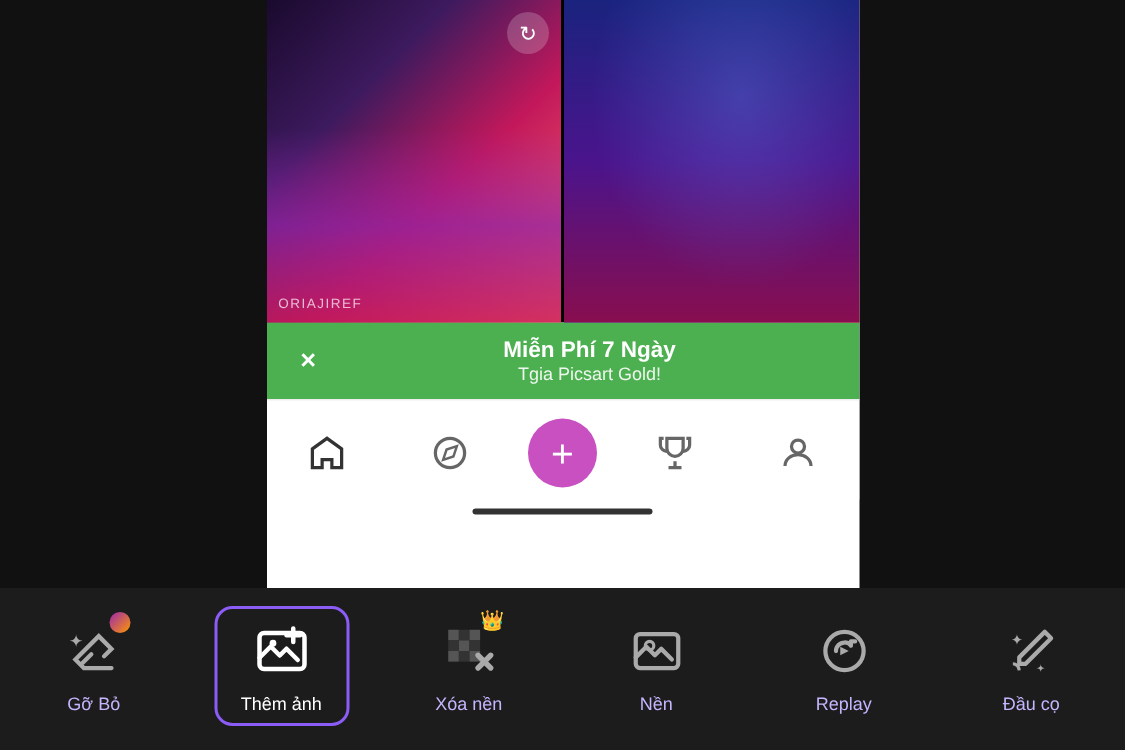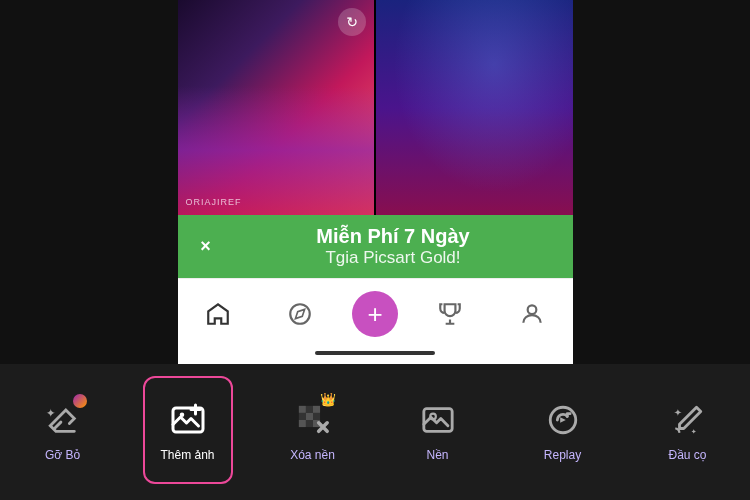--- a/index.html
+++ b/index.html
@@ -120,25 +120,25 @@
       font-weight: bold;
       flex-shrink: 0;
     }
     .promo-text {
       flex: 1;
       text-align: center;
     }
     .promo-title {
       color: white;
       font-weight: 700;
-      font-size: 20px;
+      font-size: 15px;
     }
     .promo-subtitle {
       color: rgba(255,255,255,0.9);
-      font-size: 17px;
+      font-size: 12px;
     }
 
     
     .bottom-nav {
       background: #fff;
       padding: 12px 0 8px;
       display: flex;
       justify-content: space-around;
       align-items: center;
       border-top: 1px solid #eee;
@@ -187,23 +187,23 @@
     .tool-item {
       display: flex;
       flex-direction: column;
       align-items: center;
       gap: 6px;
       cursor: pointer;
       min-width: 90px;
       padding: 8px 4px;
     }
     .tool-item.active {
-      border: 2px solid #ec4899;
+      border: 2px solid #8b5cf6;
       border-radius: 12px;
-      padding: 20px 4px;
+      padding: 6px 4px;
     }
     .tool-icon-wrap {
       position: relative;
       width: 44px;
       height: 44px;
       display: flex;
       align-items: center;
       justify-content: center;
     }
     .tool-label {

